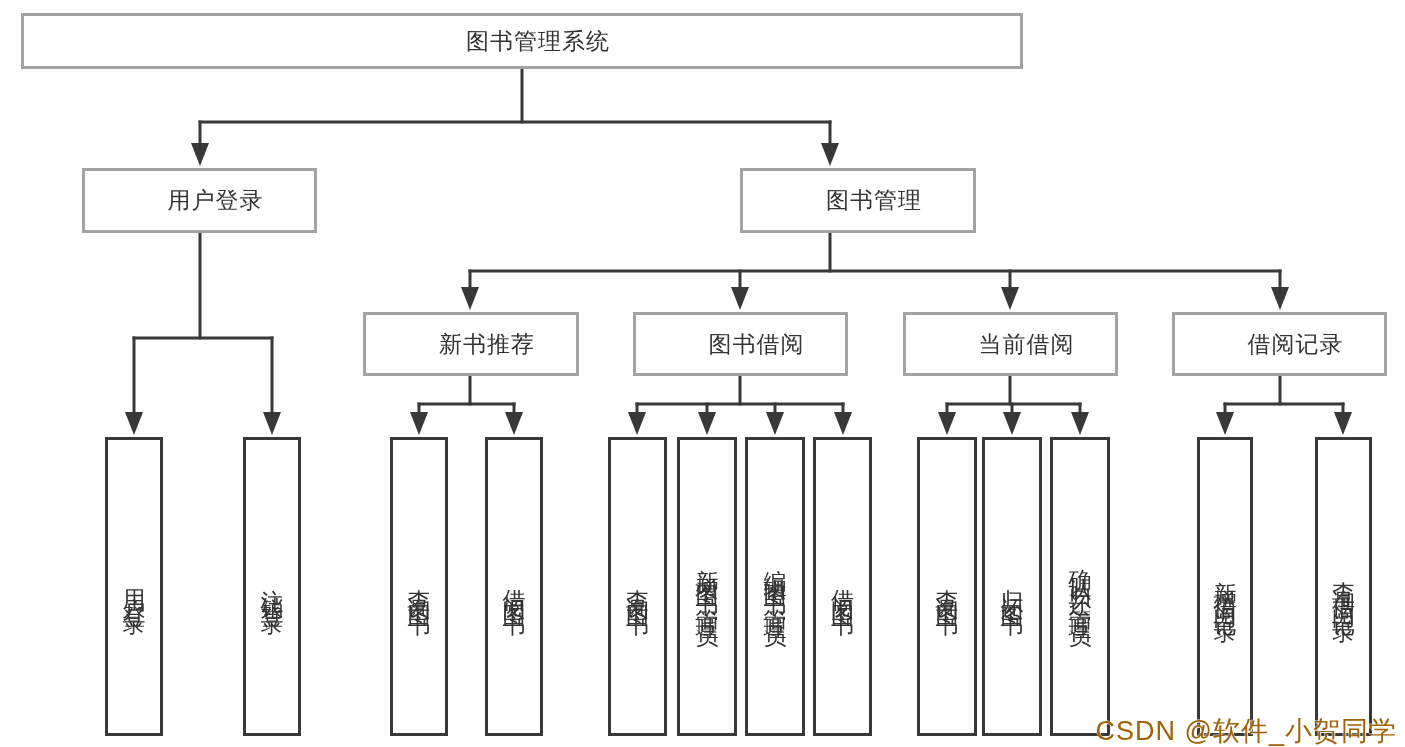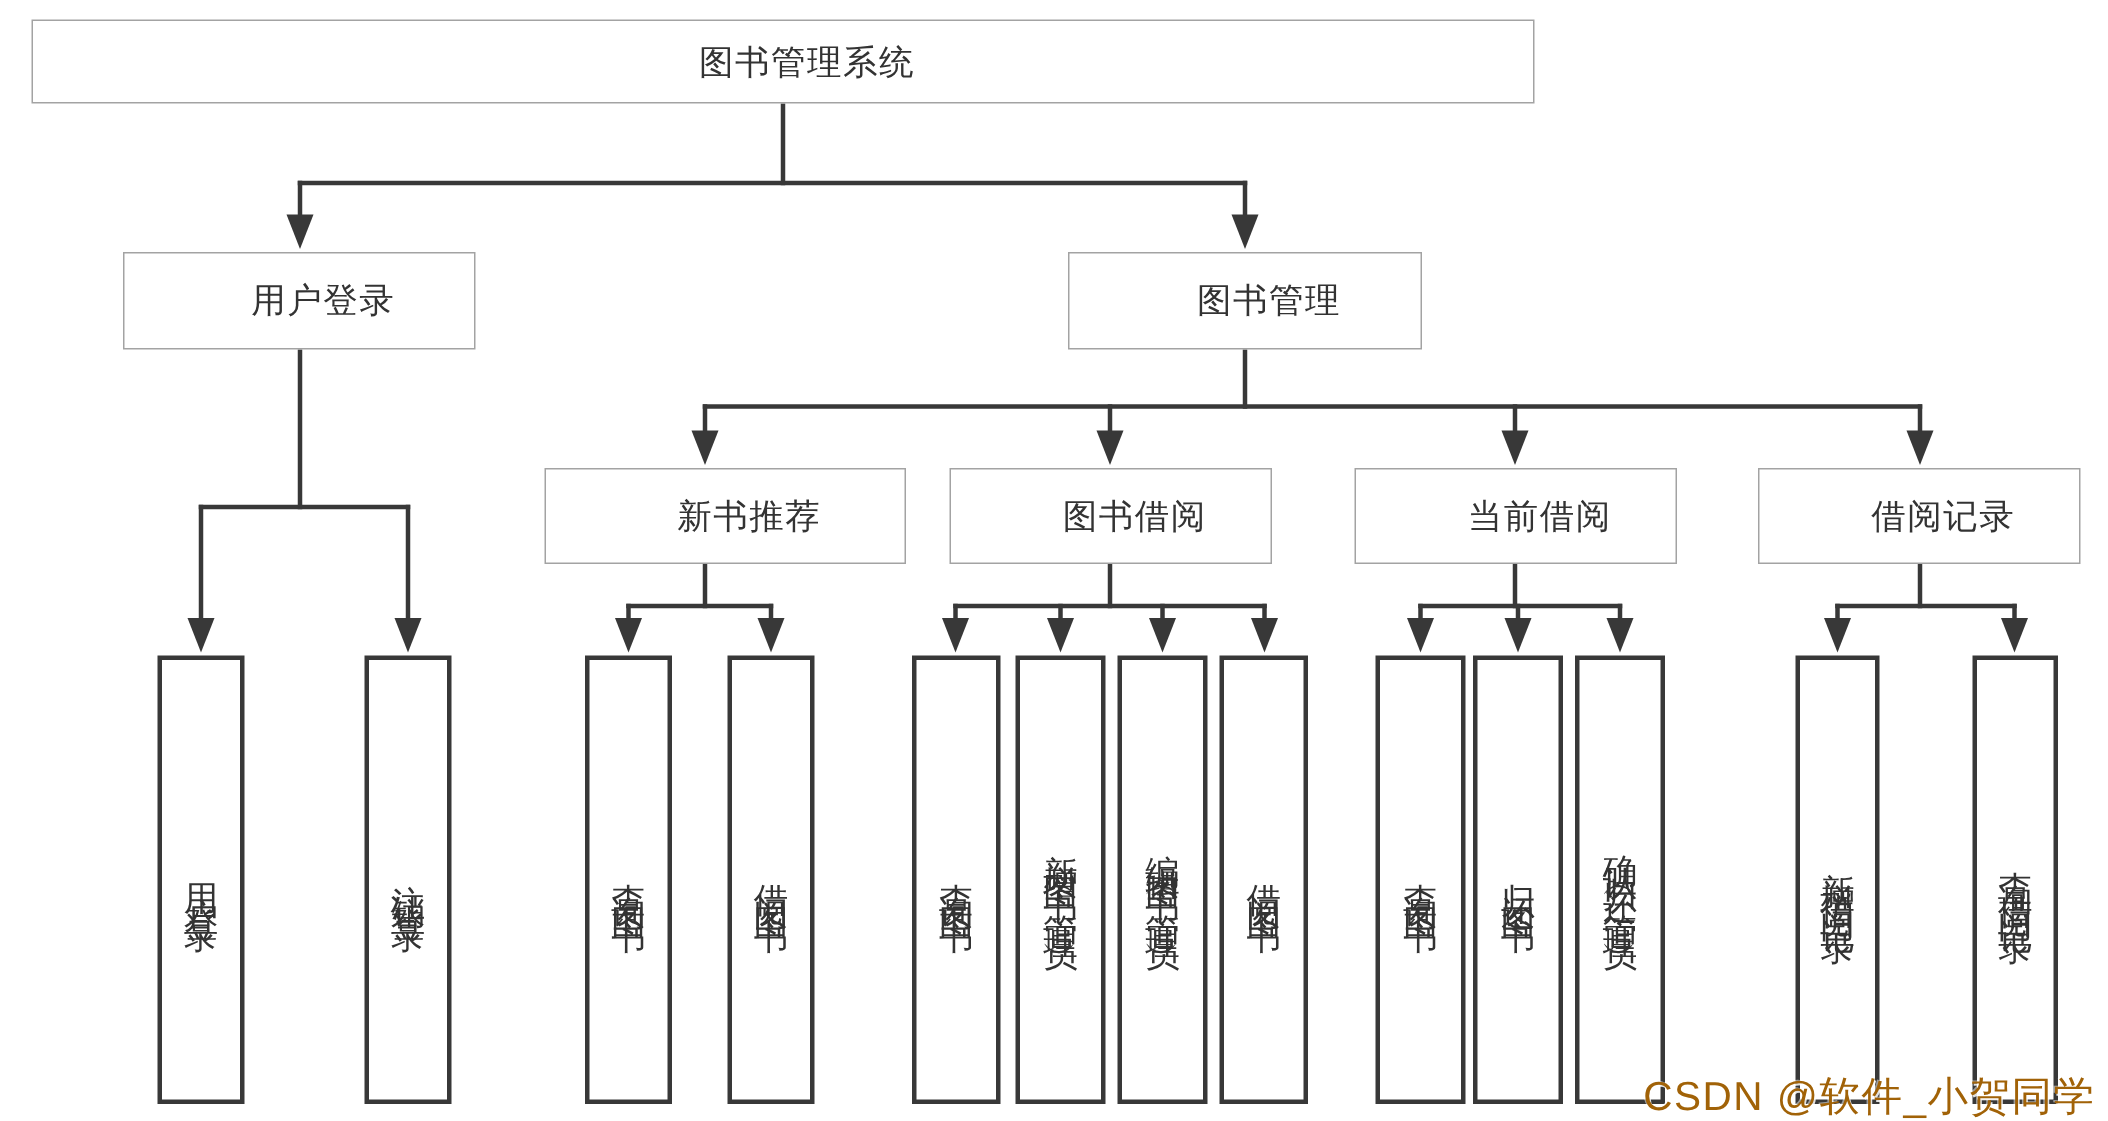--- a/index.html
+++ b/index.html
@@ -27,21 +27,21 @@
     fill: none;
     stroke-linecap: square;
   }
   .connectors polygon {
     fill: #383838;
     stroke: none;
   }
   .hbox {
     position: absolute;
     box-sizing: border-box;
-    border: 1px solid #a3a3a3;
+    border: 3px solid #a3a3a3;
     background: #ffffff;
     display: flex;
     align-items: center;
     justify-content: center;
     font-size: 23px;
     color: #333333;
     letter-spacing: 1px;
     padding-left: 32px;
   }
   .vbox {
@@ -142,25 +142,25 @@
     <polygon points="1334,412 1352,412 1343,435"></polygon>
   </svg>
 
   <div class="hbox" style="left:21px; top:13px; width:1002px; height:56px;">
     <span>图书管理系统</span>
   </div>
 
   <div class="hbox" style="left:82px; top:168px; width:235px; height:65px;">
     <span>用户登录</span>
   </div>
-  <div class="hbox" style="left:712px; top:168px; width:236px; height:65px;">
+  <div class="hbox" style="left:740px; top:168px; width:236px; height:65px;">
     <span>图书管理</span>
   </div>
 
-  <div class="hbox" style="left:363px; top:312px; width:241px; height:64px;">
+  <div class="hbox" style="left:363px; top:312px; width:216px; height:64px;">
     <span>新书推荐</span>
   </div>
   <div class="hbox" style="left:903px; top:312px; width:215px; height:64px;">
     <span>当前借阅</span>
   </div>
   <div class="hbox" style="left:633px; top:312px; width:215px; height:64px;">
     <span>图书借阅</span>
   </div>
   <div class="hbox" style="left:1172px; top:312px; width:215px; height:64px;">
     <span>借阅记录</span>

